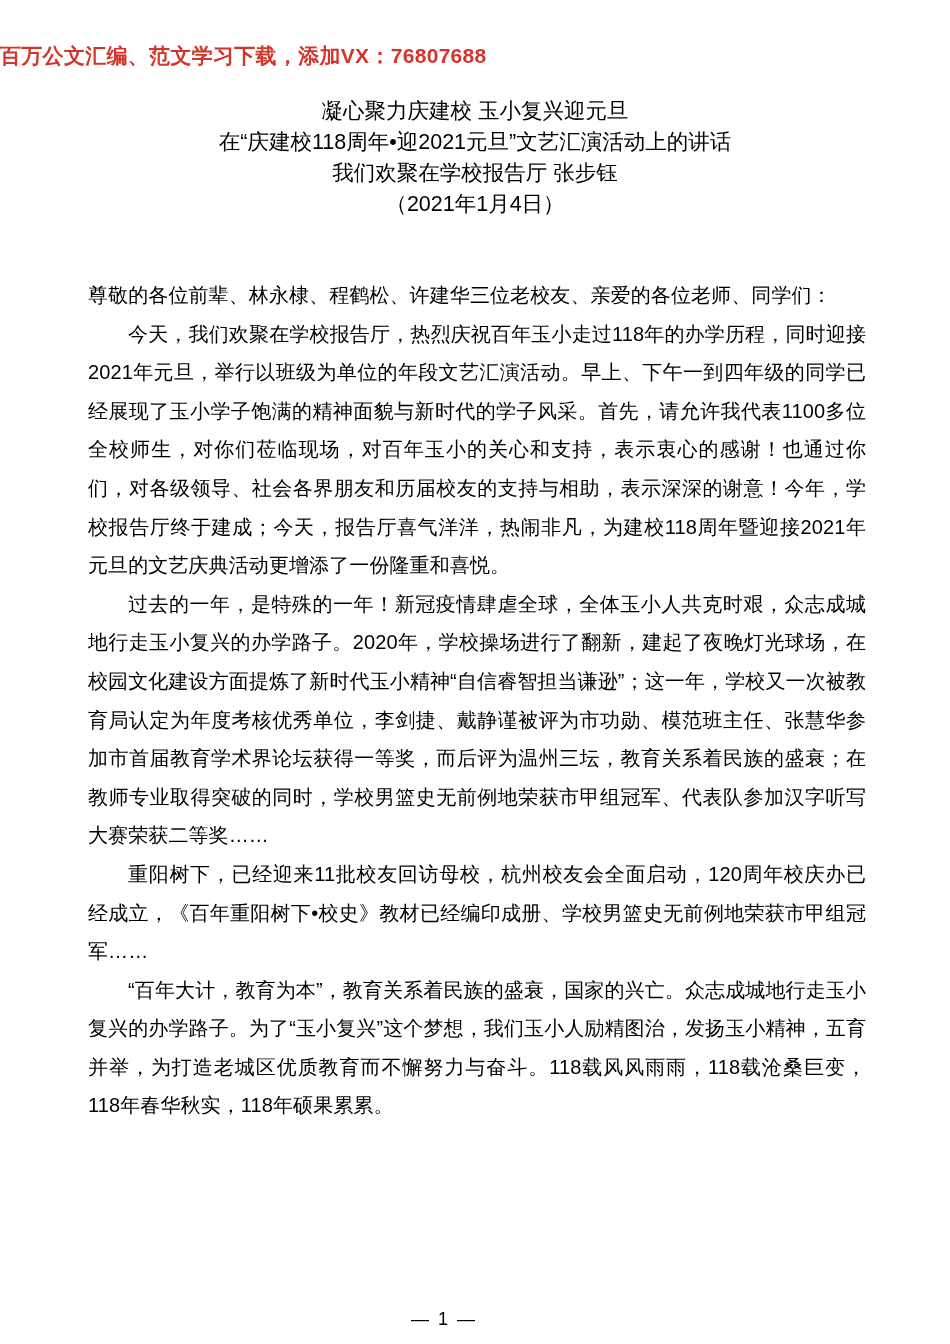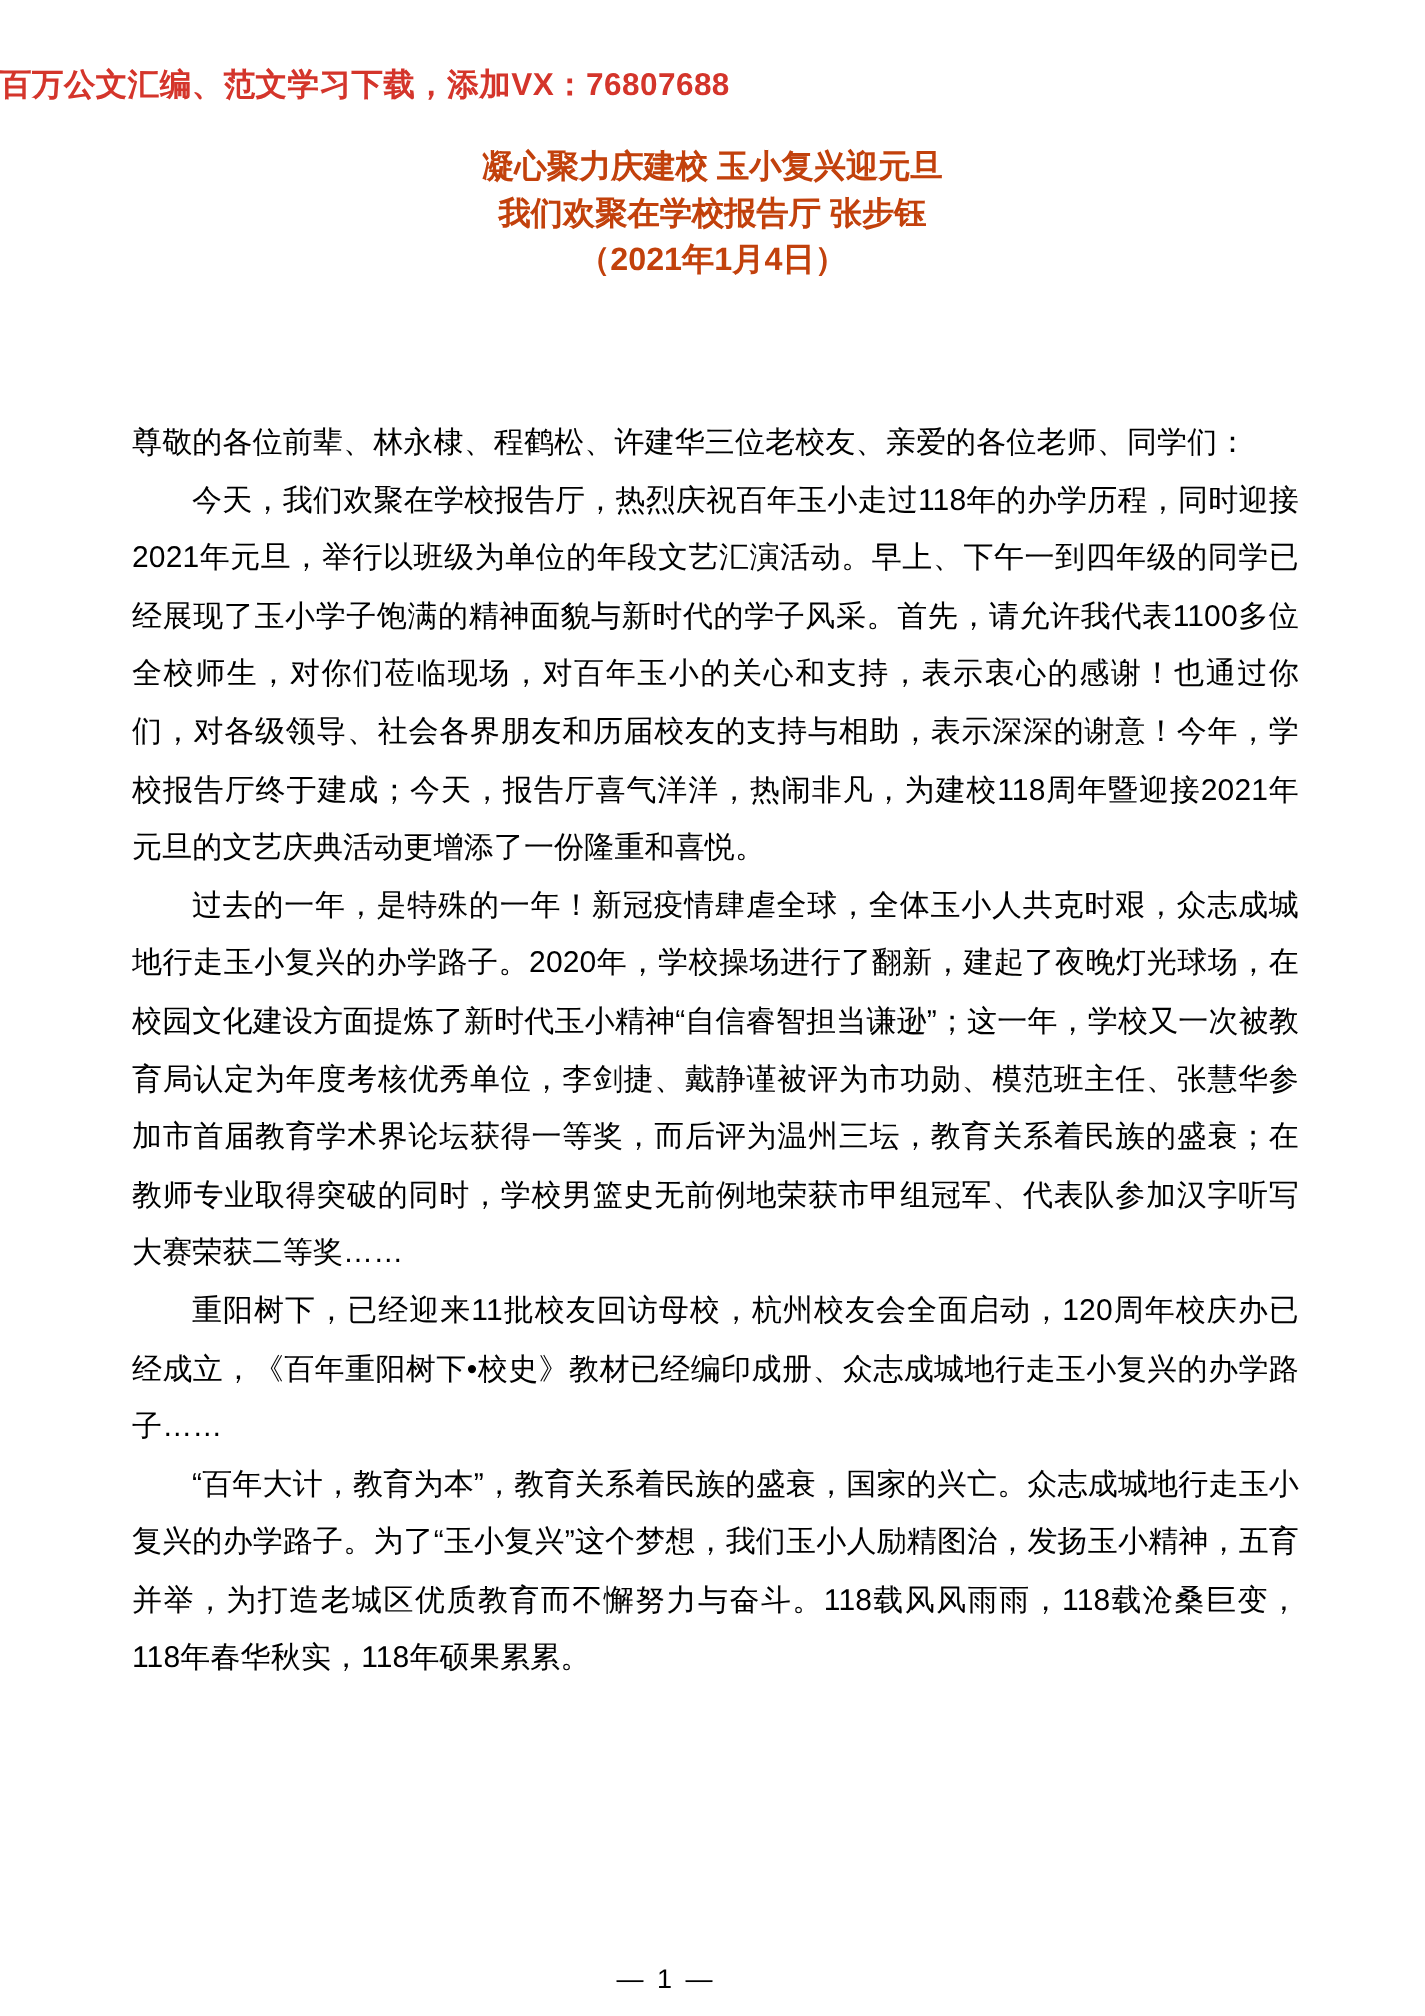--- a/index.html
+++ b/index.html
@@ -33,23 +33,23 @@
   }
   .title-block {
     position: absolute;
     top: 96px;
     left: 60px;
     width: 830px;
     text-align: center;
   }
   .title-line {
     font-size: 21.5px;
-    font-weight: 700;
+    font-weight: 400;
     line-height: 31px;
-    color: #c2410c;
+    color: #000000;
     white-space: nowrap;
   }
   .body-block {
     position: absolute;
     top: 276px;
     left: 88px;
     width: 778px;
   }
   .para {
     font-size: 20px;
@@ -78,27 +78,28 @@
 </style>
 </head>
 <body>
 
 <div class="page">
 
   <div class="watermark-header">百万公文汇编、范文学习下载，添加VX：76807688</div>
 
   <div class="title-block">
     <div class="title-line">凝心聚力庆建校  玉小复兴迎元旦</div>
+    <div class="title-line">在“庆建校118周年•迎2021元旦”文艺汇演活动上的讲话</div>
     <div class="title-line">我们欢聚在学校报告厅  张步钰</div>
     <div class="title-line">（2021年1月4日）</div>
   </div>
 
   <div class="body-block">
     <p class="para">尊敬的各位前辈、林永棣、程鹤松、许建华三位老校友、亲爱的各位老师、同学们：</p>
     <p class="para indent">今天，我们欢聚在学校报告厅，热烈庆祝百年玉小走过118年的办学历程，同时迎接2021年元旦，举行以班级为单位的年段文艺汇演活动。早上、下午一到四年级的同学已经展现了玉小学子饱满的精神面貌与新时代的学子风采。首先，请允许我代表1100多位全校师生，对你们莅临现场，对百年玉小的关心和支持，表示衷心的感谢！也通过你们，对各级领导、社会各界朋友和历届校友的支持与相助，表示深深的谢意！今年，学校报告厅终于建成；今天，报告厅喜气洋洋，热闹非凡，为建校118周年暨迎接2021年元旦的文艺庆典活动更增添了一份隆重和喜悦。</p>
     <p class="para indent">过去的一年，是特殊的一年！新冠疫情肆虐全球，全体玉小人共克时艰，众志成城地行走玉小复兴的办学路子。2020年，学校操场进行了翻新，建起了夜晚灯光球场，在校园文化建设方面提炼了新时代玉小精神“自信睿智担当谦逊”；这一年，学校又一次被教育局认定为年度考核优秀单位，李剑捷、戴静谨被评为市功勋、模范班主任、张慧华参加市首届教育学术界论坛获得一等奖，而后评为温州三坛，教育关系着民族的盛衰；在教师专业取得突破的同时，学校男篮史无前例地荣获市甲组冠军、代表队参加汉字听写大赛荣获二等奖……</p>
-    <p class="para indent">重阳树下，已经迎来11批校友回访母校，杭州校友会全面启动，120周年校庆办已经成立，《百年重阳树下•校史》教材已经编印成册、众志成城地行走玉小复兴的办学路子……</p>
+    <p class="para indent">重阳树下，已经迎来11批校友回访母校，杭州校友会全面启动，120周年校庆办已经成立，《百年重阳树下•校史》教材已经编印成册、学校男篮史无前例地荣获市甲组冠军……</p>
     <p class="para indent">“百年大计，教育为本”，教育关系着民族的盛衰，国家的兴亡。众志成城地行走玉小复兴的办学路子。为了“玉小复兴”这个梦想，我们玉小人励精图治，发扬玉小精神，五育并举，为打造老城区优质教育而不懈努力与奋斗。118载风风雨雨，118载沧桑巨变，118年春华秋实，118年硕果累累。</p>
   </div>
 
   <div class="footer">— 1 —</div>
 
 </div>
 
 </body></html>

